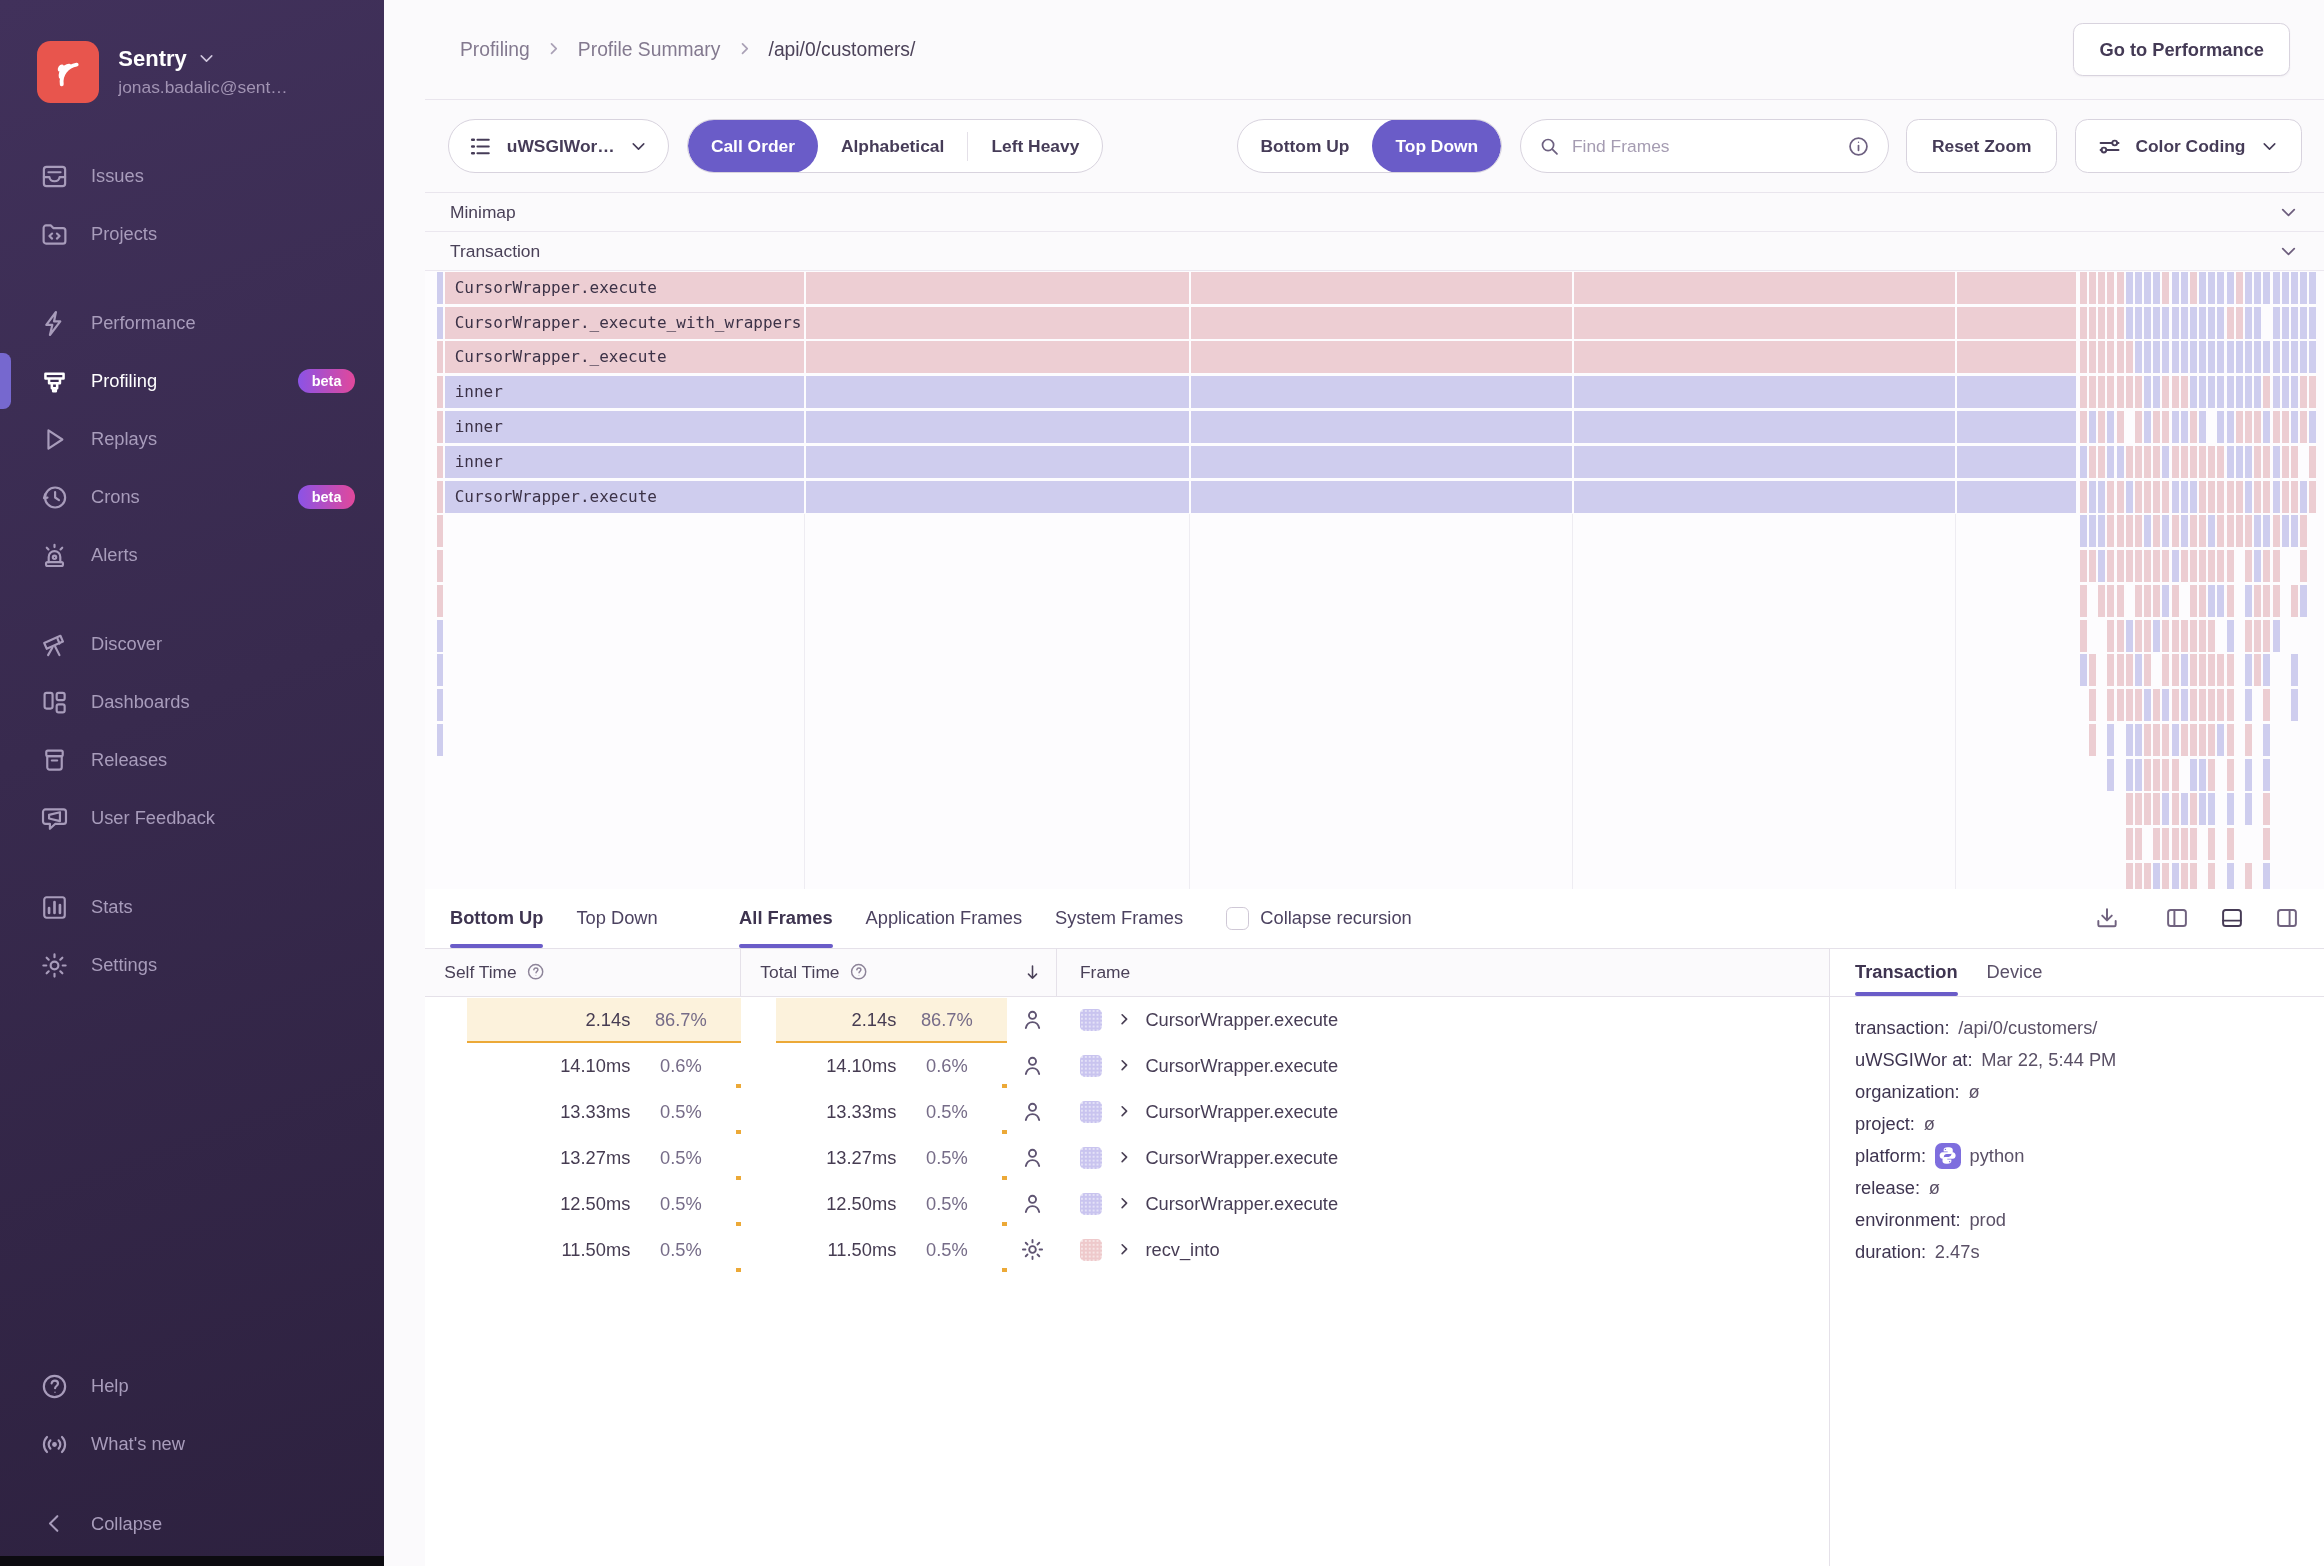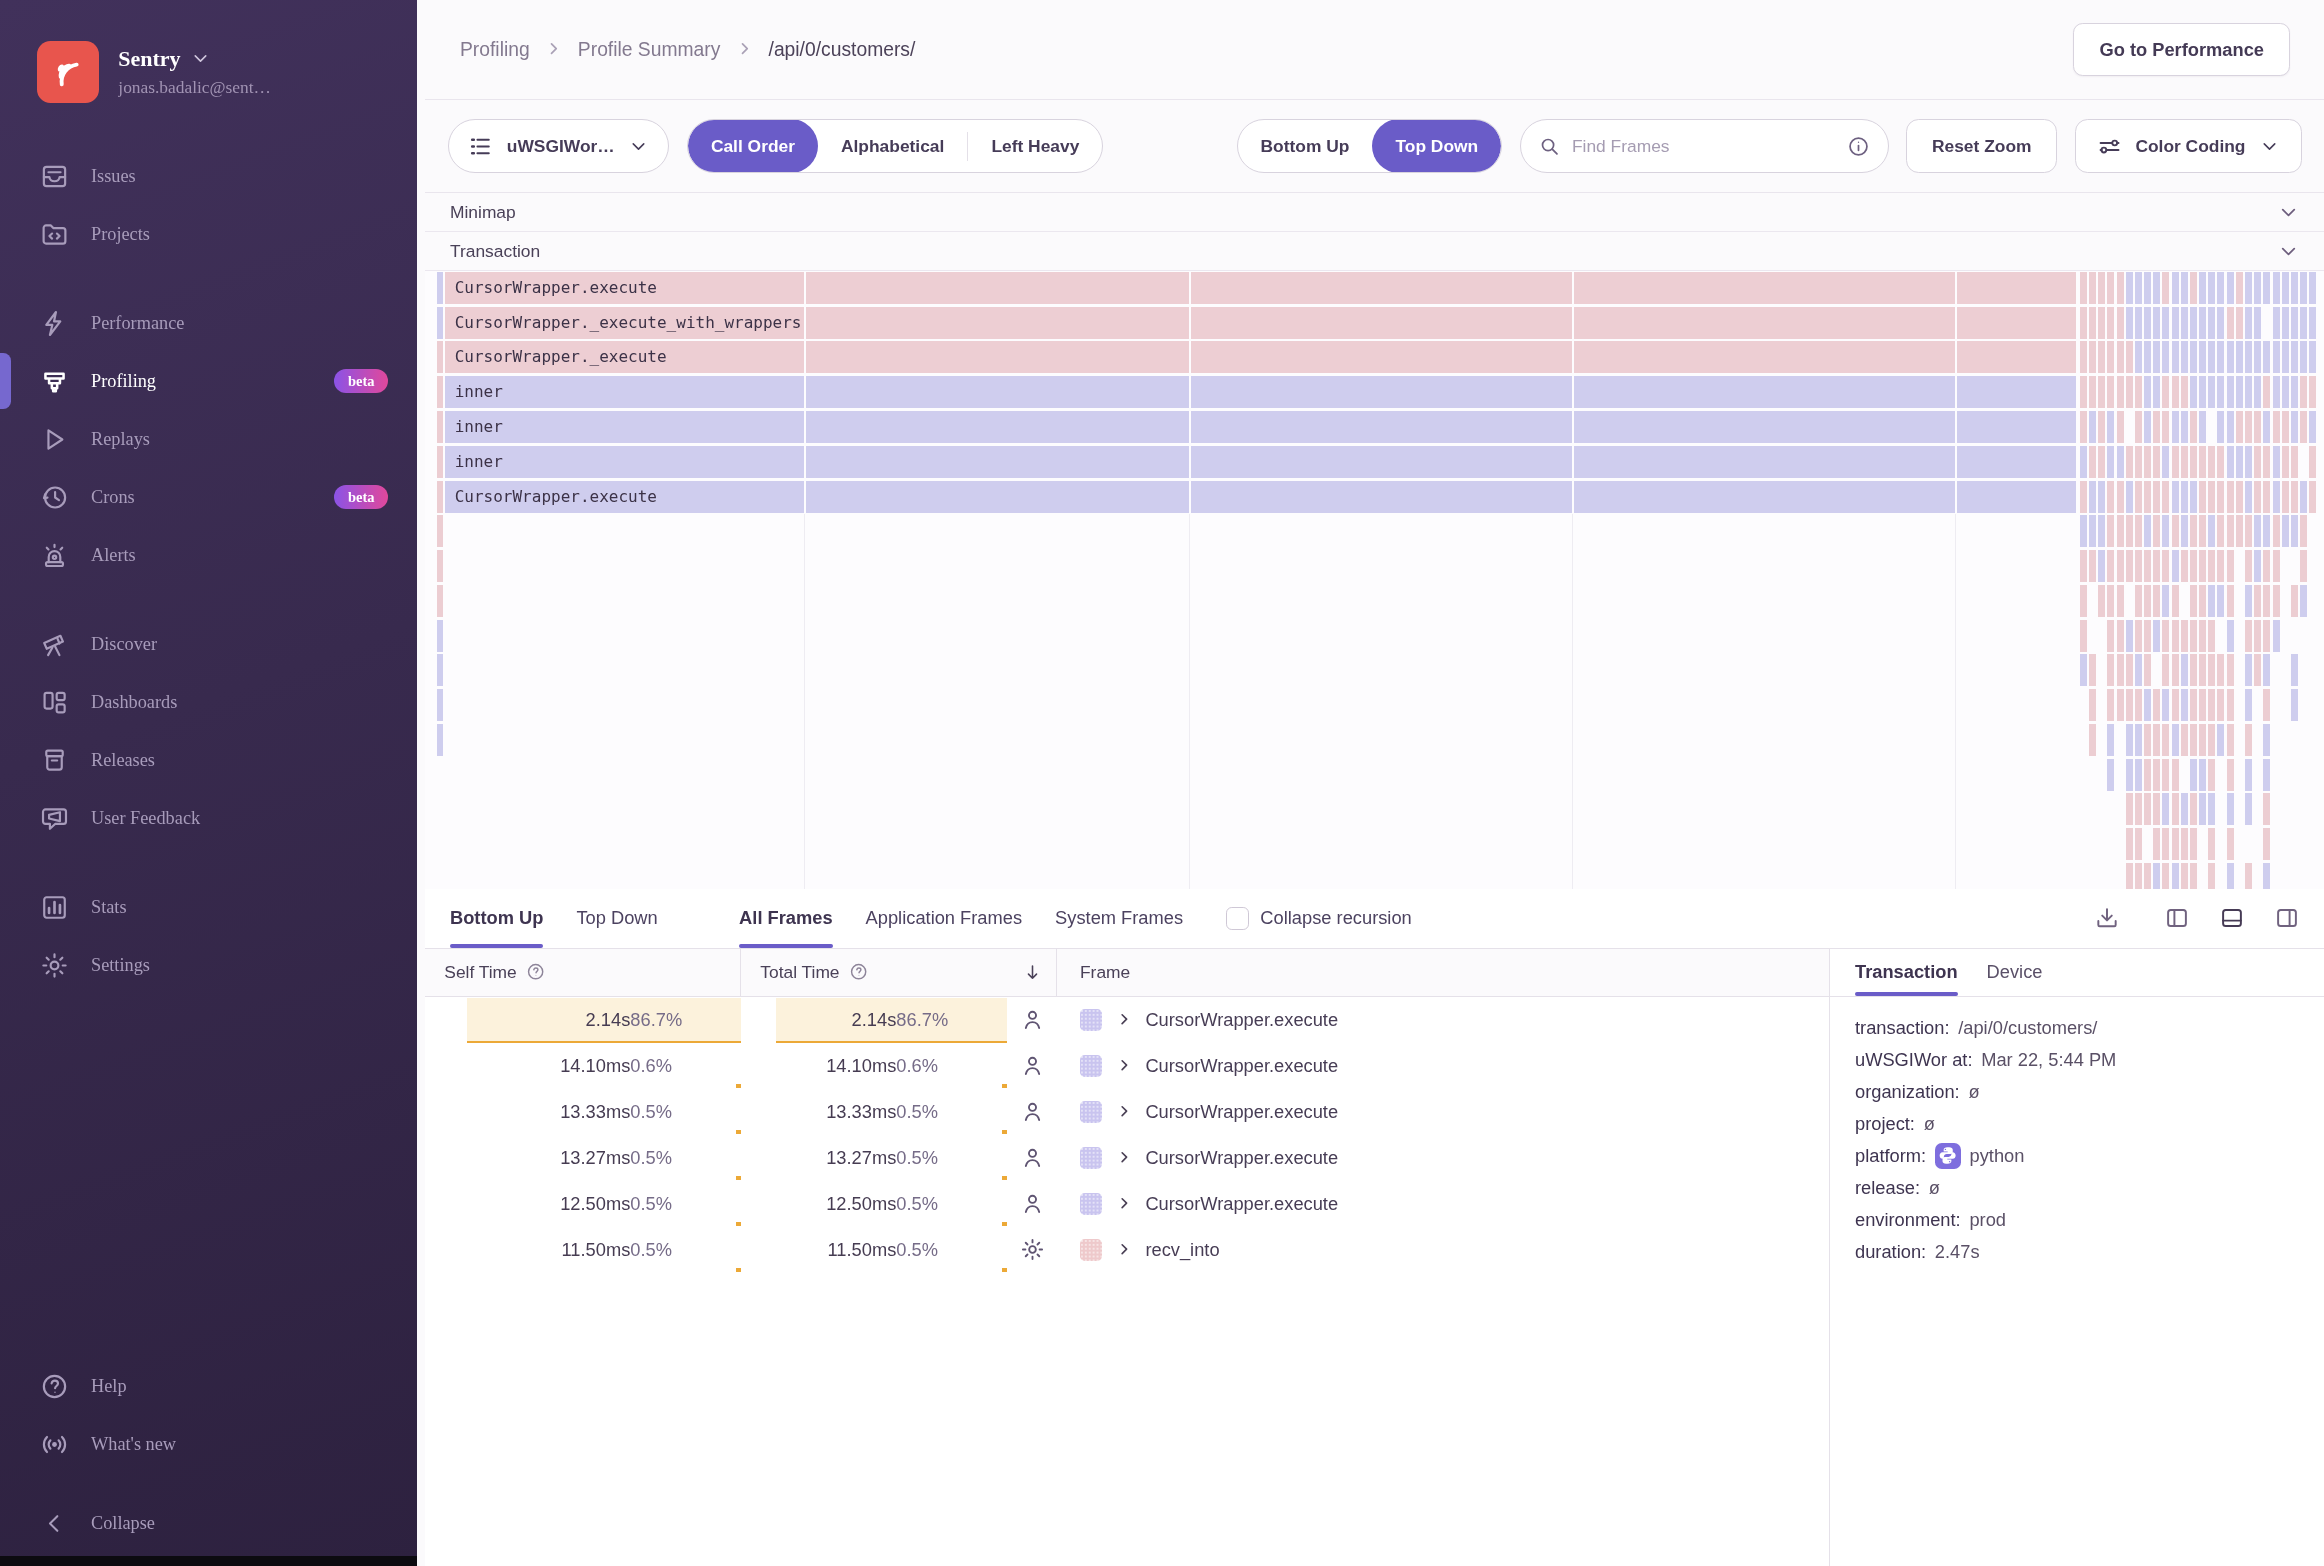--- a/index.html
+++ b/index.html
@@ -4,22 +4,22 @@
 <style>
   * { margin:0; padding:0; box-sizing:border-box; }
   html,body { width:2325px; height:1566px; overflow:hidden; }
   body { font-family:"Liberation Sans", sans-serif; background:#fbfafc; color:#463c58; }
   svg { display:block; }
   .ic { stroke:currentColor; fill:none; stroke-width:1.8; stroke-linecap:round; stroke-linejoin:round; }
 
   #app { position:relative; width:2325px; height:1566px; }
 
   
-  .sidebar { position:absolute; left:0; top:0; width:417px; height:1566px;
-    background:linear-gradient(160deg,#41315b 0%, #382a4e 45%, #2d213f 100%); overflow:hidden;font-family:Liberation Serif, serif; }
+  .sidebar { position:absolute; left:0; top:0; width:384px; height:1566px;
+    background:linear-gradient(160deg,#41315b 0%, #382a4e 45%, #2d213f 100%); overflow:hidden; }
   .sidebar-bottom-bar { position:absolute; left:0; bottom:0; width:425px; height:9.7px; background:#0c0b10; }
   .org-header { display:flex; align-items:center; gap:19.3px; padding:41px 27px 0 37px; }
   .org-logo { width:62px; height:62px; border-radius:13.5px; background:#e8554d; flex:0 0 62px;
     display:flex; align-items:center; justify-content:center; }
   .org-logo svg { transform:rotate(-8deg); }
   .org-texts { min-width:0; }
   .org-name-row { display:flex; align-items:center; gap:9.7px; color:#fff; font-size:22px; font-weight:bold; }
   .org-name-row svg { color:#cfc6dd; }
   .org-email { color:#a success193b3; color:#a193b3; font-size:17.4px; margin-top:5.8px; white-space:nowrap; overflow:hidden; }
   .nav { margin-top:44px; }
@@ -104,21 +104,21 @@
   .th-total { width:316px; flex:0 0 316px; border-right:1px solid #e5e1e9; }
   .th-frame { flex:1; padding-left:23px; }
   .th .q { color:#8d8499; }
   .sort-arrow { margin-left:auto; color:#4a4158; }
   .trow { height:46px; flex:0 0 46px; display:flex; align-items:stretch; }
   .cell-vals { position:relative; display:flex; align-items:center; justify-content:flex-end; }
   .cell-self { width:316px; flex:0 0 316px; padding-right:9.7px; }
   .cell-total-vals { width:266px; flex:0 0 266px; padding-right:9.7px; }
   .cell-icon { width:50px; flex:0 0 50px; display:flex; align-items:center; justify-content:center; color:#5f5472; }
   .tval { position:relative; width:145px; text-align:right; font-size:18.3px; color:#463c52; }
-  .tpct { position:relative; width:101px; text-align:left; font-size:18.3px; color:#766c88; }
+  .tpct { position:relative; width:101px; text-align:center; font-size:18.3px; color:#766c88; }
   .hl { position:absolute; top:1px; bottom:0; right:0; background:#fcf2dc; border-bottom:2.9px solid #eca937; }
   .hl-self { left:42px; } .hl-total { left:35px; }
   .tick-amber { position:absolute; right:0; bottom:1px; width:4.8px; height:3.9px; background:#eca937; }
   .cell-frame { flex:1; display:flex; align-items:center; gap:13.5px; padding-left:23px; font-size:18.3px; color:#473d55; }
   .chip { width:22px; height:22px; border-radius:4.8px;
     background-image:radial-gradient(rgba(255,255,255,.5) 1px, transparent 1.2px); background-size:3.9px 3.9px; }
   .chip.purple { background-color:#c9c4ef; }
   .chip.pink { background-color:#eec9cb; }
   .expander { color:#4a4055; }
 

